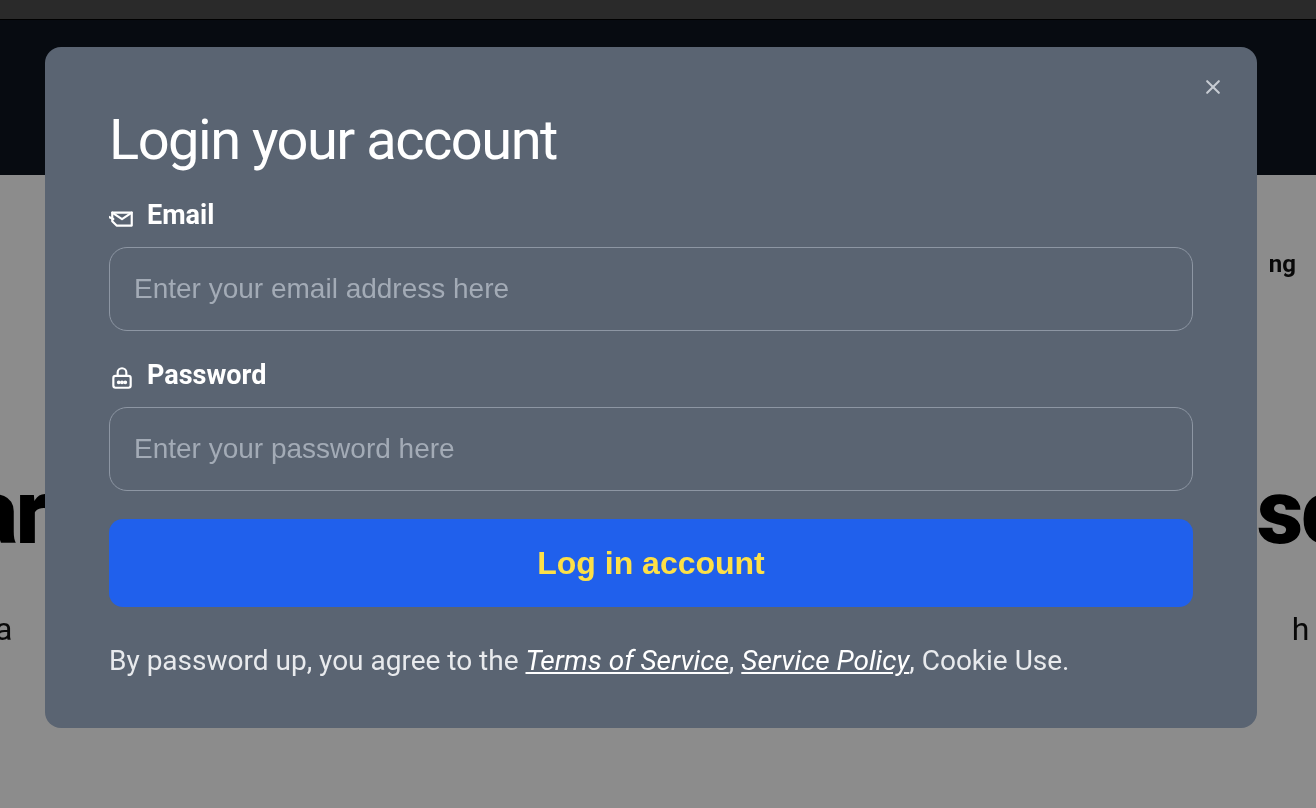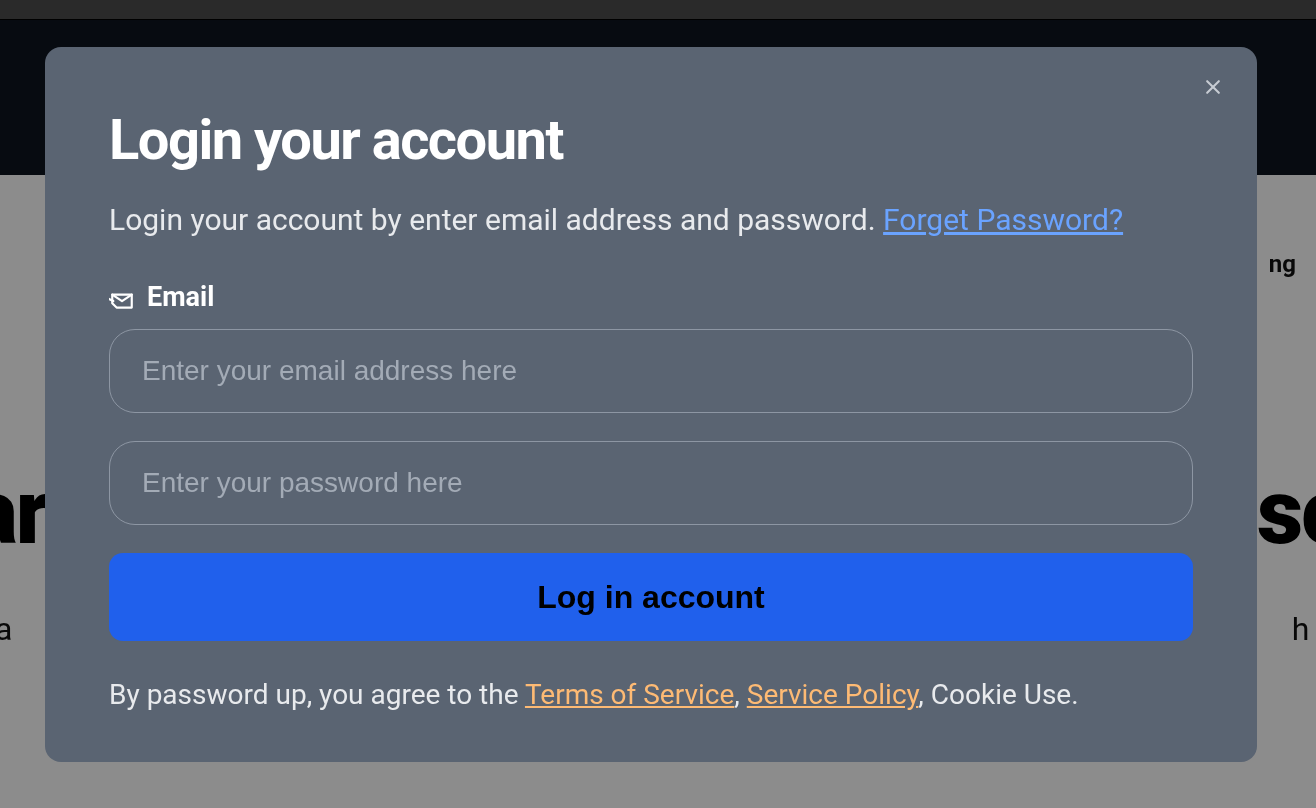--- a/index.html
+++ b/index.html
@@ -103,21 +103,21 @@
       border: none;
     }
     
     .modal-close svg {
       width: 20px;
       height: 20px;
     }
     
     .modal-title {
       font-size: 56px;
-      font-weight: 700;
+      font-weight: 400;
       letter-spacing: -1.5px;
       color: #fff;
       margin-bottom: 26px;
     }
     
     .modal-subtitle {
       font-size: 30px;
       color: #e8eaed;
       margin-bottom: 40px;
       line-height: 1.4;
@@ -142,53 +142,54 @@
       width: 26px;
       height: 26px;
       stroke: #fff;
     }
     
     .form-input {
       width: 100%;
       height: 84px;
       background: transparent;
       border: 1.5px solid #8d96a3;
-      border-radius: 26px;
-      padding: 0 32px;
+      border-radius: 18px;
+      padding: 0 24px;
       font-size: 28px;
       color: #fff;
       margin-bottom: 28px;
       outline: none;
     }
     
     .form-input::placeholder {
       color: #a3abb6;
     }
     
     .submit-btn {
       width: 100%;
       height: 88px;
       background: #2060ec;
       border: none;
       border-radius: 14px;
       font-size: 32px;
       font-weight: 700;
-      color: #000000;
+      color: #fde047;
       cursor: pointer;
       margin-bottom: 34px;
     }
     
     .footer-text {
       font-size: 28px;
       color: #e8eaed;
       line-height: 1.4;
     }
     
     .footer-text a {
-      color: #fdba74;
+      color: #ffffff;
+      font-style: italic;
       text-decoration: underline;
       text-align: center;
     }
   </style>
 </head>
 <body>
 
 <div class="browser-top"></div>
 
 <div class="page-bg">
@@ -209,34 +210,41 @@
     
     <button class="modal-close">
       <svg viewBox="0 0 24 24" fill="none" stroke="currentColor" stroke-width="2.5" stroke-linecap="round">
         <line x1="5" y1="5" x2="19" y2="19"></line>
         <line x1="19" y1="5" x2="5" y2="19"></line>
       </svg>
     </button>
     
     <h1 class="modal-title">Login your account</h1>
     
-    <p class="modal-subtitle">
-      <span>Login your account by enter email address and password. </span><a href="#">Forget Password?</a>
-    </p>
     
     <label class="form-label">
       <svg viewBox="0 0 24 24" fill="none" stroke="currentColor" stroke-width="2" stroke-linecap="round" stroke-linejoin="round">
         <path d="M3 7h18v12H7l-4-4V7z"></path>
         <path d="M3 7l9 6 9-6"></path>
         <path d="M0 11l4 2"></path>
       </svg>
       <span>Email</span>
     </label>
     <input type="email" class="form-input" placeholder="Enter your email address here" style="">
     
+    <label class="form-label">
+      <svg viewBox="0 0 24 24" fill="none" stroke="currentColor" stroke-width="2" stroke-linecap="round" stroke-linejoin="round">
+        <rect x="4" y="10" width="16" height="11" rx="2"></rect>
+        <path d="M8 10V7a4 4 0 0 1 8 0v3"></path>
+        <circle cx="9" cy="16" r="0.8" fill="currentColor"></circle>
+        <circle cx="12" cy="16" r="0.8" fill="currentColor"></circle>
+        <circle cx="15" cy="16" r="0.8" fill="currentColor"></circle>
+      </svg>
+      <span>Password</span>
+    </label>
     <input type="password" class="form-input" placeholder="Enter your password here" style="">
     
     <button class="submit-btn">Log in account</button>
     
     <p class="footer-text">
       <span>By password up, you agree to the </span><a href="#">Terms of Service</a><span>, </span><a href="#">Service Policy</a><span>, Cookie Use.</span>
     </p>
     
   </div>
 </div>

